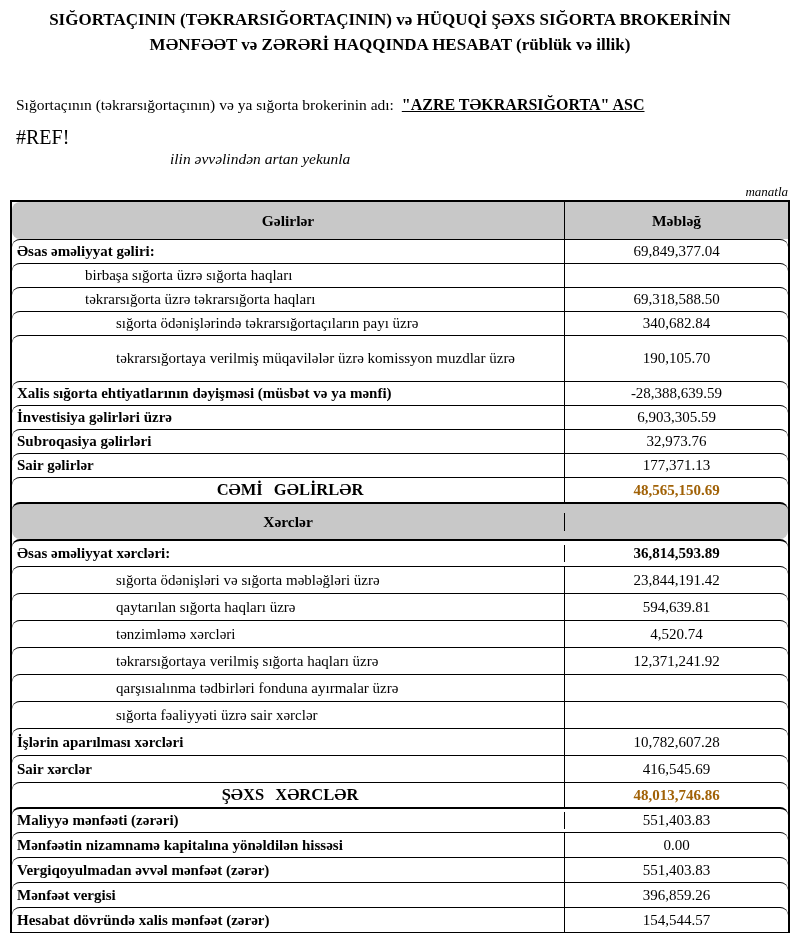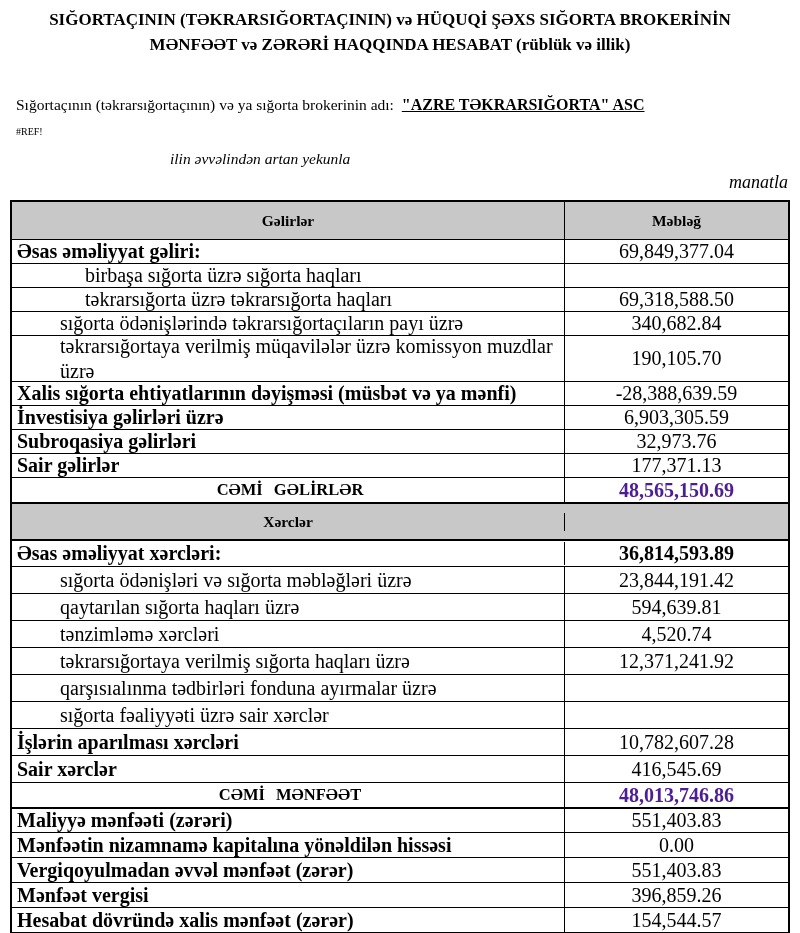--- a/index.html
+++ b/index.html
@@ -7,48 +7,48 @@
     width:800px;height:933px;background:#ffffff;color:#000;
     font-family:"Liberation Serif","DejaVu Serif",serif;
     position:relative;overflow:hidden;
   }
   .title{
     position:absolute;top:8px;left:0;width:780px;text-align:center;
     font-weight:bold;font-size:17px;line-height:1.45;
   }
   .org-line{position:absolute;top:96px;left:16px;font-size:15.5px;white-space:nowrap;}
   .org-name{font-weight:bold;text-decoration:underline;font-size:16px;margin-left:4px;}
-  .ref{position:absolute;top:126px;left:16px;font-size:10px;}
+  .ref{position:absolute;top:126px;left:16px;font-size:20px;}
   .period{position:absolute;top:150px;left:170px;font-size:15.5px;font-style:italic;}
-  .manat{position:absolute;top:172px;right:12px;font-size:18px;font-style:italic;}
+  .manat{position:absolute;top:184px;right:12px;font-size:13px;font-style:italic;}
 
   .tbl{
     position:absolute;top:200px;left:10px;width:780px;
     border:2px solid #000;box-sizing:border-box;background:#fff;
   }
-  .r{display:flex;border-top:1px solid #000;box-sizing:border-box;}
+  .r{display:flex;border-top:1px solid #000;box-sizing:border-box;border-radius:8px;}
   .r:first-child{border-top:none;}
   .r.thick{border-top:2px solid #000;align-items:center;}
-  .c{display:flex;align-items:center;box-sizing:border-box;font-size:20px;}
+  .c{display:flex;align-items:center;box-sizing:border-box;font-size:15px;}
   .desc{width:553px;border-right:1px solid #000;padding-left:5px;}
   .amt{flex:1;justify-content:center;text-align:center;}
   .b{font-weight:bold;}
   .i1{padding-left:73px;}
-  .i2{padding-left:48px;line-height:1.25;}
+  .i2{padding-left:104px;line-height:1.25;}
   .hdr{background:#c8c8c8;height:37px;}
   .hdr .desc,.hdr .amt{justify-content:center;font-weight:bold;padding-left:0;font-size:15.5px;}
   .hdr .amt.plain{background:#c8c8c8;}
   .ih{height:24px;}
   .tall{height:46px;}
   .xh{height:27px;}
   .sh{height:25px;}
   .tot{height:25px;}
   .tot .desc{justify-content:center;padding-left:4px;font-weight:bold;font-size:16.5px;word-spacing:7px;}
   .tot .amt{font-weight:bold;}
-  .red{color:#4c1d95;}
+  .red{color:#a16207;}
 </style>
 </head>
 <body>
 
 <div class="title">
   <div>SIĞORTAÇININ (TƏKRARSIĞORTAÇININ) və HÜQUQİ ŞƏXS SIĞORTA BROKERİNİN</div>
   <div>MƏNFƏƏT və ZƏRƏRİ HAQQINDA HESABAT (rüblük və illik)</div>
 </div>
 
 <div class="org-line">
@@ -145,21 +145,21 @@
   <div class="r xh">
     <div class="c desc b">İşlərin aparılması xərcləri</div>
     <div class="c amt">10,782,607.28</div>
   </div>
   <div class="r xh">
     <div class="c desc b">Sair xərclər</div>
     <div class="c amt">416,545.69</div>
   </div>
 
   <div class="r tot">
-    <div class="c desc">CƏMİ MƏNFƏƏT</div>
+    <div class="c desc">ŞƏXS XƏRCLƏR</div>
     <div class="c amt red">48,013,746.86</div>
   </div>
 
   <div class="r sh thick">
     <div class="c desc b">Maliyyə mənfəəti (zərəri)</div>
     <div class="c amt">551,403.83</div>
   </div>
   <div class="r sh">
     <div class="c desc b">Mənfəətin nizamnamə kapitalına yönəldilən hissəsi</div>
     <div class="c amt">0.00</div>

